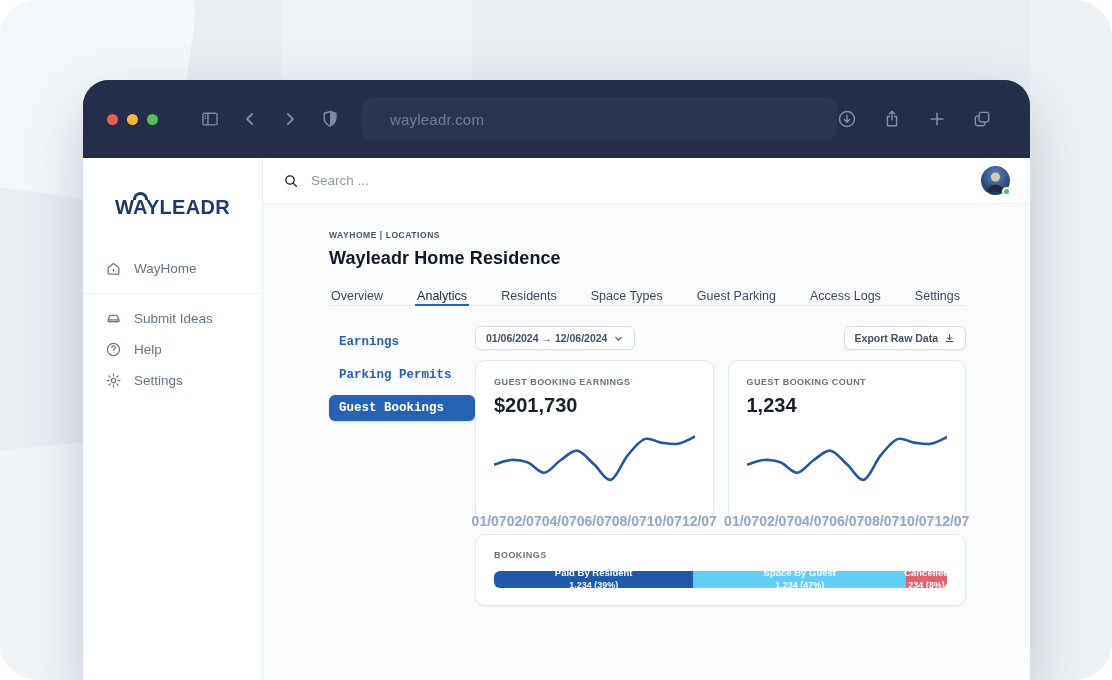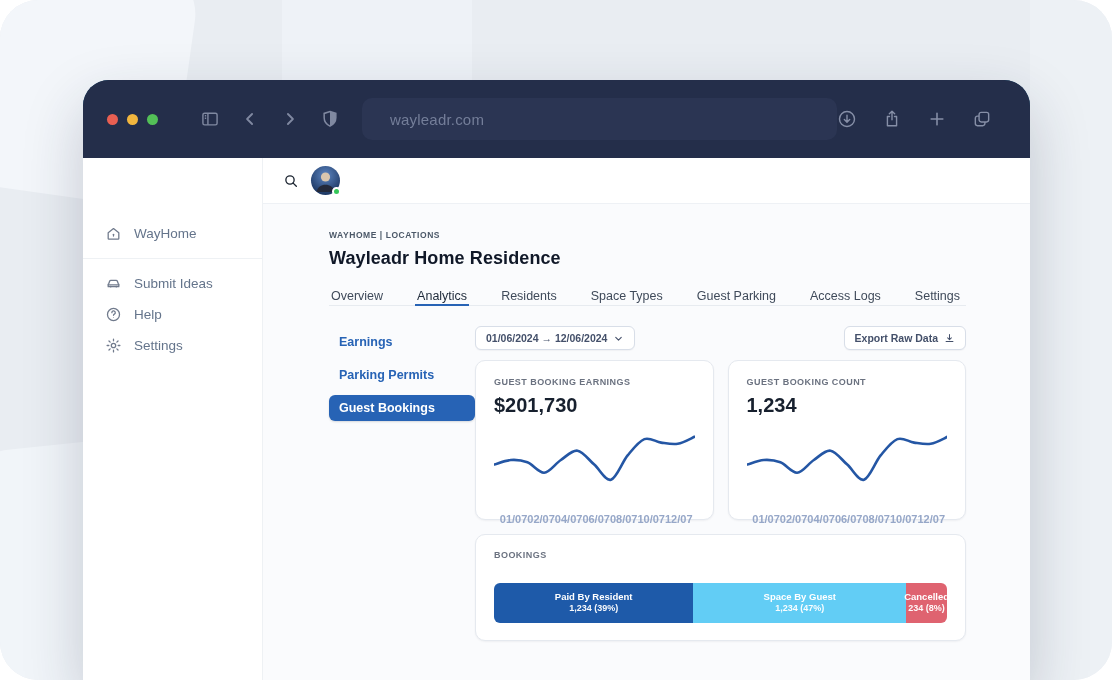--- a/index.html
+++ b/index.html
@@ -62,43 +62,43 @@
 
   .content { flex: 1; background: #fafbfd; padding: 26px 64px 0 66px; min-height: 0; }
   .breadcrumb { font-size: 8.5px; font-weight: 700; color: #4b5868; letter-spacing: .55px; }
   .page-title { font-size: 18px; font-weight: 700; color: #101828; margin-top: 8px; letter-spacing: .1px; }
   .tabs { display: flex; gap: 30px; margin-top: 20px; border-bottom: 1px solid #e7ebf0; }
   .tab { padding: 0 2px 1px; font-size: 12.5px; color: #3f4a5a; border-bottom: 2.5px solid transparent;
     margin-bottom: -1px; cursor: pointer; white-space: nowrap; }
   .tab.active { color: #1d2939; border-bottom-color: #2763b5; }
 
   .body-row { display: flex; margin-top: 20px; }
-  .subnav { width: 146px; flex: none; display: flex; flex-direction: column; gap: 7px; padding-top: 3px; }
+  .subnav { width: 146px; flex: none; display: flex; flex-direction: column; gap: 7px; padding-top: 3px; font-family: Liberation Mono, monospace; }
   .subnav-item { font-size: 12.5px; font-weight: 700; color: #2763b5; padding: 6px 10px; border-radius: 6px; cursor: pointer; }
   .subnav-item.active { background: #2763b5; color: #fff; box-shadow: 0 1px 2px rgba(16,24,40,.15); }
 
   .panel { flex: 1; min-width: 0; }
   .toolbar { display: flex; justify-content: space-between; align-items: flex-start; margin-bottom: 10px; }
   .btn { display: inline-flex; align-items: center; gap: 6px; background: #fff; border: 1px solid #d8dee8;
     border-radius: 6px; padding: 5px 10px; font-size: 10.5px; font-weight: 700; color: #44506a;
     font-family: "Liberation Sans", sans-serif; box-shadow: 0 1px 1px rgba(16,24,40,.04); cursor: pointer; }
   .btn .icon svg { width: 11px; height: 11px; }
 
   .cards { display: flex; gap: 14px; }
   .card { background: #fff; border: 1px solid #e5e9ef; border-radius: 10px;
     box-shadow: 0 1px 2px rgba(16,24,40,.05); }
   .metric-card { flex: 1; min-width: 0; padding: 16px 18px 10px; height: 160px; }
   .metric-label { font-size: 9px; font-weight: 700; letter-spacing: .45px; color: #6b7280; }
   .metric-value { font-size: 20px; font-weight: 700; color: #17202e; margin-top: 7px; }
   .spark { width: 100%; height: 76px; margin-top: 8px; display: block; }
-  .axis { display: flex; justify-content: flex-end; margin-top: 12px; padding: 0 2px;
-    font-size: 11px; font-weight: 600; color: #96a7c8; }
+  .axis { display: flex; justify-content: center; margin-top: 12px; padding: 0 2px;
+    font-size: 14px; font-weight: 600; color: #96a7c8; }
 
   .bookings-card { margin-top: 14px; padding: 15px 18px 17px; }
-  .stack-bar { display: flex; height: 40px; border-radius: 6px; overflow: hidden; margin-top: 23px; }
+  .stack-bar { display: flex; height: 17px; border-radius: 6px; overflow: hidden; margin-top: 11px; }
   .seg { display: flex; flex-direction: column; align-items: center; justify-content: center;
     color: #fff; line-height: 1.3; min-width: 0; }
   .seg-label { font-size: 9.5px; font-weight: 700; white-space: nowrap; }
   .seg-value { font-size: 9px; font-weight: 600; opacity: .96; white-space: nowrap; }
 </style>
 </head>
 <body>
 
 <div class="canvas">
   <div class="bg-shape s1"></div>
@@ -164,20 +164,26 @@
             <svg viewBox="0 0 24 24" fill="none" stroke="currentColor" stroke-width="1.7" stroke-linejoin="round">
               <rect x="8.5" y="4" width="11.5" height="11.5" rx="2.5"></rect>
               <path d="M15.5 15.5v2a2.5 2.5 0 0 1-2.5 2.5H6.5A2.5 2.5 0 0 1 4 17.5V11a2.5 2.5 0 0 1 2.5-2.5h2"></path>
             </svg>
           </span>
         </div>
     </div>
 
     <div class="app">
       <aside class="sidebar">
+        <div class="logo-wrap">
+          <span class="logo-inner">
+            <span class="logo">WAYLEADR</span>
+            <span class="logo-arc"></span>
+          </span>
+        </div>
         <nav class="menu" id="sidebarMenu">
             <div class="menu-item">
               <span class="icon">
                 <svg viewBox="0 0 24 24" fill="none" stroke="currentColor" stroke-width="1.8" stroke-linejoin="round">
                   <path d="M4.5 10.8L12 5l7.5 5.8v8.2a1 1 0 0 1-1 1h-13a1 1 0 0 1-1-1z"></path>
                   <path d="M12 13.2v2.4" stroke-linecap="round"></path>
                 </svg>
               </span>
               <span>WayHome</span>
             </div>
@@ -216,20 +222,21 @@
       </aside>
 
       <section class="main">
         <div class="topbar">
           <span class="icon">
               <svg viewBox="0 0 24 24" fill="none" stroke="currentColor" stroke-width="2">
                 <circle cx="10.5" cy="10.5" r="6.2"></circle>
                 <path d="M15.2 15.2L20 20" stroke-linecap="round"></path>
               </svg>
             </span>
+          <input class="search-input" type="text" readonly="" placeholder="Search ..." style="">
           <div class="avatar">
             <svg viewBox="0 0 29 29" aria-hidden="true">
               <circle cx="14.5" cy="11" r="4.6" fill="#d9c6ae"></circle>
               <path d="M5.5 26c1-5 4.6-7.3 9-7.3s8 2.3 9 7.3z" fill="#23293a"></path>
             </svg>
             <span class="status-dot"></span>
           </div>
         </div>
 
         <div class="content">

